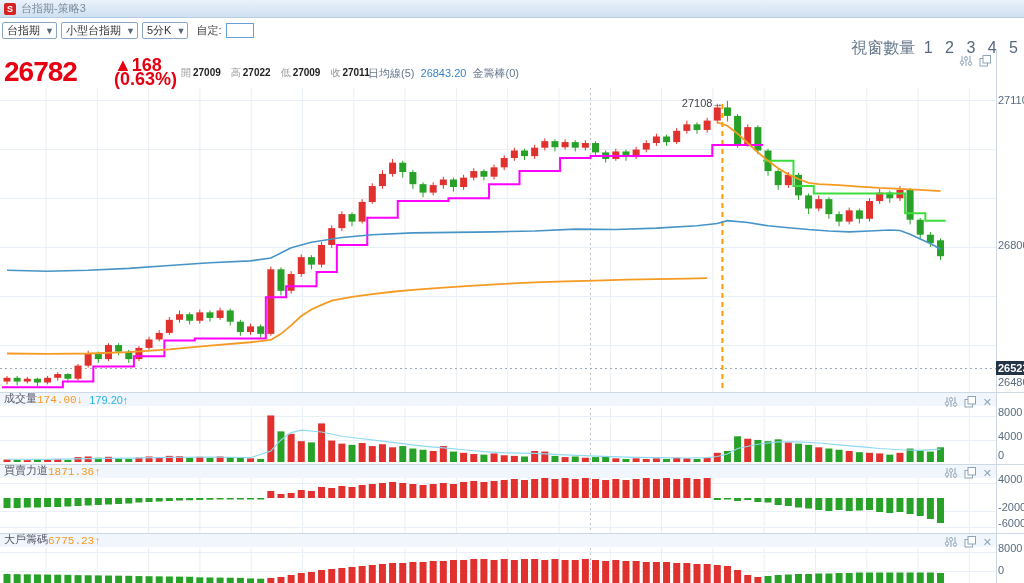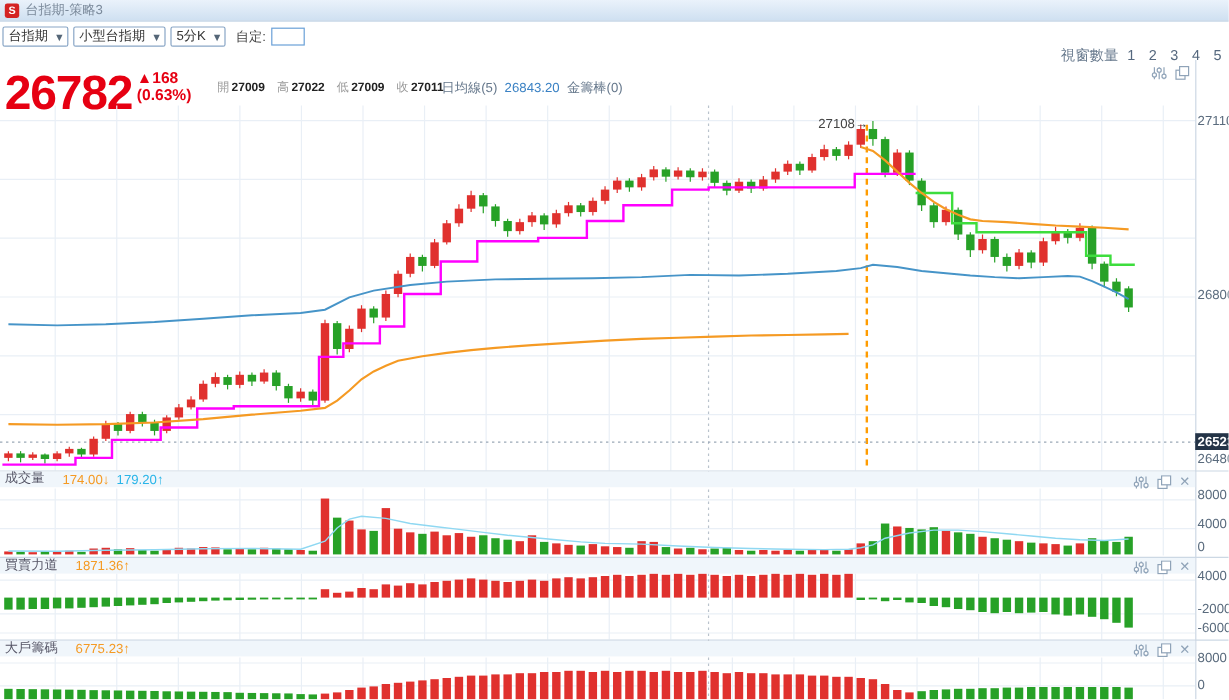--- a/index.html
+++ b/index.html
@@ -12,34 +12,34 @@
   #logo{width:12px;height:12px;background:#d42323;color:#fff;font-weight:bold;font-size:9px;
     line-height:12px;text-align:center;border-radius:2px;}
   #win-title{font-size:11px;color:#7b8a9b;}
   
   #toolbar{position:absolute;left:2px;top:21px;height:18px;display:flex;align-items:center;gap:4px;}
   .select{position:relative;height:15px;border:1px solid #89a6c6;border-radius:2px;background:#fff;
     font-size:11px;color:#333;padding:0 16px 0 4px;line-height:15px;}
   .select .arr{position:absolute;right:2px;top:1px;font-size:9px;color:#567;}
   .lbl{font-size:11px;color:#444;margin-left:4px;}
   #custom-input{width:22px;height:13px;border:1px solid #6aa0d8;font-size:11px;padding:0 2px;}
-  #wincount{position:absolute;right:2px;top:38px;font-size:12px;color:#66788c;}
+  #wincount{position:absolute;right:2px;top:38px;font-size:16px;color:#66788c;}
   #wincount b{font-weight:normal;color:#55687e;letter-spacing:4px;margin-left:4px;}
   
-  #last-price{position:absolute;left:4px;top:56px;font-size:40px;font-weight:bold;color:#e60012;letter-spacing:-1px;}
-  #chg{position:absolute;left:114px;top:58px;font-size:13px;font-weight:bold;color:#e60012;line-height:14px;}
+  #last-price{position:absolute;left:4px;top:56px;font-size:28px;font-weight:bold;color:#e60012;letter-spacing:-1px;}
+  #chg{position:absolute;left:114px;top:58px;font-size:18px;font-weight:bold;color:#e60012;line-height:14px;}
   #ohlc{position:absolute;left:181px;top:66px;font-size:10px;color:#999;}
   #ohlc b{color:#222;margin:0 10px 0 2px;}
   #legend{position:absolute;left:368px;top:66px;font-size:11px;color:#66788c;}
   #legend .blue{color:#3b82c4;margin:0 3px;text-align:center;}
   
   .phead{position:absolute;left:0;width:996px;height:13px;background:#f0f6fb;font-size:11px;
     padding-left:4px;display:flex;align-items:flex-end;box-sizing:border-box;}
   .phead .t{color:#556;}
-  .phead .orange{color:#f59a23;margin-left:15px;}
+  .phead .orange{color:#f59a23;margin-left:0;font-family:Liberation Mono, monospace;}
   .phead .cyan{color:#2ab5e8;margin-left:6px;}
   .icons{position:absolute;display:flex;gap:6px;align-items:center;}
   .icons svg{display:block;}
   .xmark{font-size:11px;color:#8fa3b8;line-height:10px;}
   #chart{position:absolute;left:0;top:0;}
 </style>
 </head>
 <body>
 <div id="app">
 

